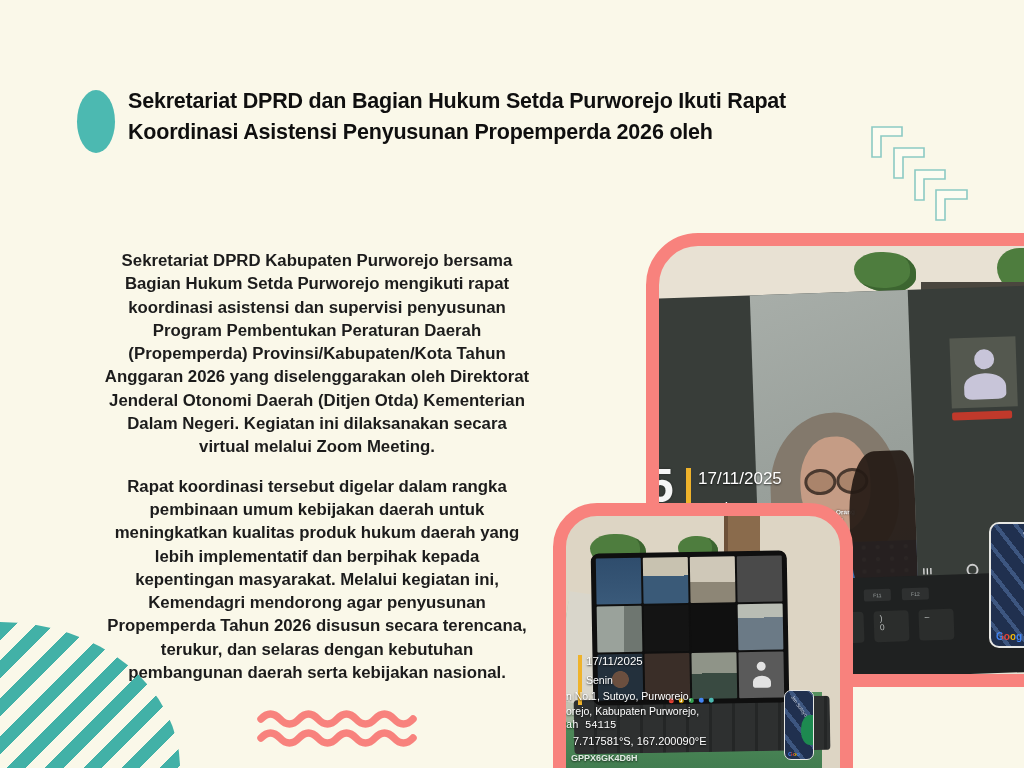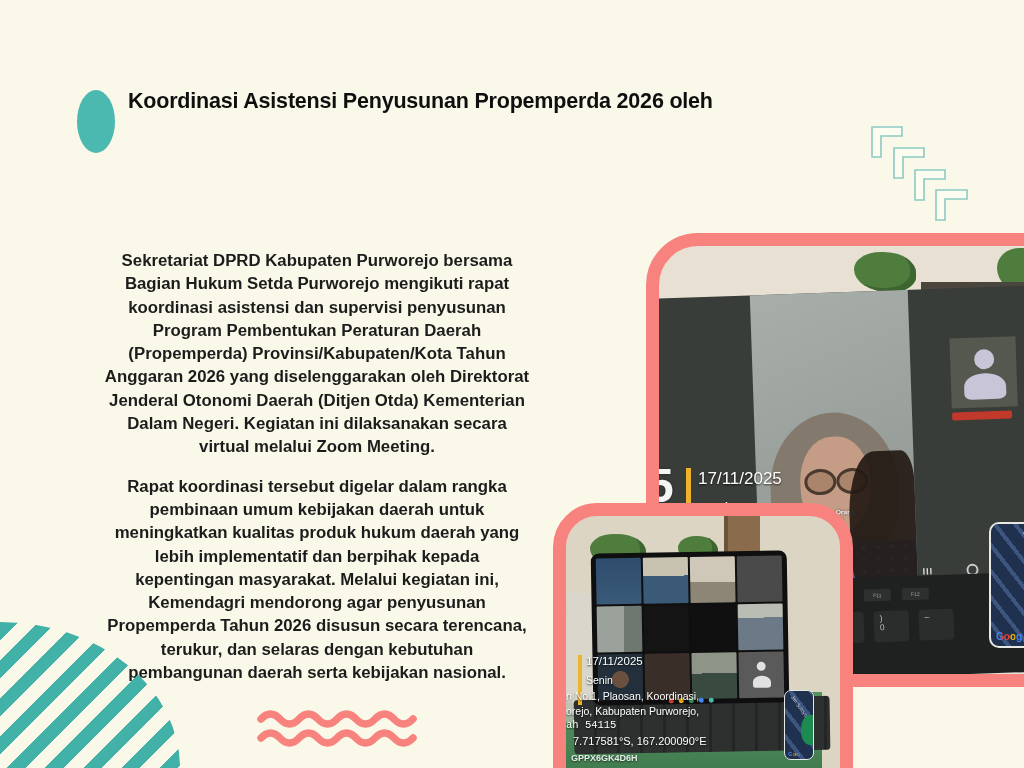--- a/index.html
+++ b/index.html
@@ -118,20 +118,21 @@
     <path d="M2 3 h30 v9 h-21 v21 h-9 z"></path>
     <path d="M24 24 h30 v9 h-21 v21 h-9 z"></path>
     <path d="M45 46 h30 v9 h-21 v21 h-9 z"></path>
     <path d="M66 66 h31 v9 h-22 v21 h-9 z"></path>
   </g>
 </svg>
 
 <div class="abs ellipse"></div>
 
 <div class="abs title">
+  <div>Sekretariat DPRD dan Bagian Hukum Setda Purworejo Ikuti Rapat</div>
   <div>Koordinasi Asistensi Penyusunan Propemperda 2026 oleh</div>
 </div>
 
 <div class="abs bodytext">
   <p>Sekretariat DPRD Kabupaten Purworejo bersama Bagian Hukum Setda Purworejo mengikuti rapat koordinasi asistensi dan supervisi penyusunan Program Pembentukan Peraturan Daerah (Propemperda) Provinsi/Kabupaten/Kota Tahun Anggaran 2026 yang diselenggarakan oleh Direktorat Jenderal Otonomi Daerah (Ditjen Otda) Kementerian Dalam Negeri. Kegiatan ini dilaksanakan secara virtual melalui Zoom Meeting.</p>
   <p>Rapat koordinasi tersebut digelar dalam rangka pembinaan umum kebijakan daerah untuk meningkatkan kualitas produk hukum daerah yang lebih implementatif dan berpihak kepada kepentingan masyarakat. Melalui kegiatan ini, Kemendagri mendorong agar penyusunan Propemperda Tahun 2026 disusun secara terencana, terukur, dan selaras dengan kebutuhan pembangunan daerah serta kebijakan nasional.</p>
 </div>
 
 <div class="abs photo photoA">
   <div class="abs pa-plant" style="left:195px;top:6px;width:62px;height:40px;"></div>
@@ -244,21 +245,21 @@
       <i style="background:#FBBC05"></i>
       <i style="background:#34A853"></i>
       <i style="background:#4285F4"></i>
       <i style="background:#4CB9B1"></i>
     </div>
   </div>
 
   <div class="abs pb-ybar"></div>
   <div class="abs pb-txt pb-date">17/11/2025</div>
   <div class="abs pb-txt pb-day">Senin</div>
-  <div class="abs pb-txt pb-a1">n No.1, Plaosan, Koordinasi,</div>
+  <div class="abs pb-txt pb-a1">n No.1, Sutoyo, Purworejo,</div>
   <div class="abs pb-txt pb-a2">orejo, Kabupaten Purworejo,</div>
   <div class="abs pb-txt pb-a3">ah 54115</div>
   <div class="abs pb-txt pb-coords">7.717581°S, 167.200090°E</div>
   <div class="abs pb-txt pb-plus">GPPX6GK4D6H</div>
 
   <div class="abs mapcard pb-map">
     <div class="map-lines"></div>
     <div class="map-green"></div>
     <div class="map-street">Jen Sutoyo</div>
     <div class="map-google">Goo</div>

